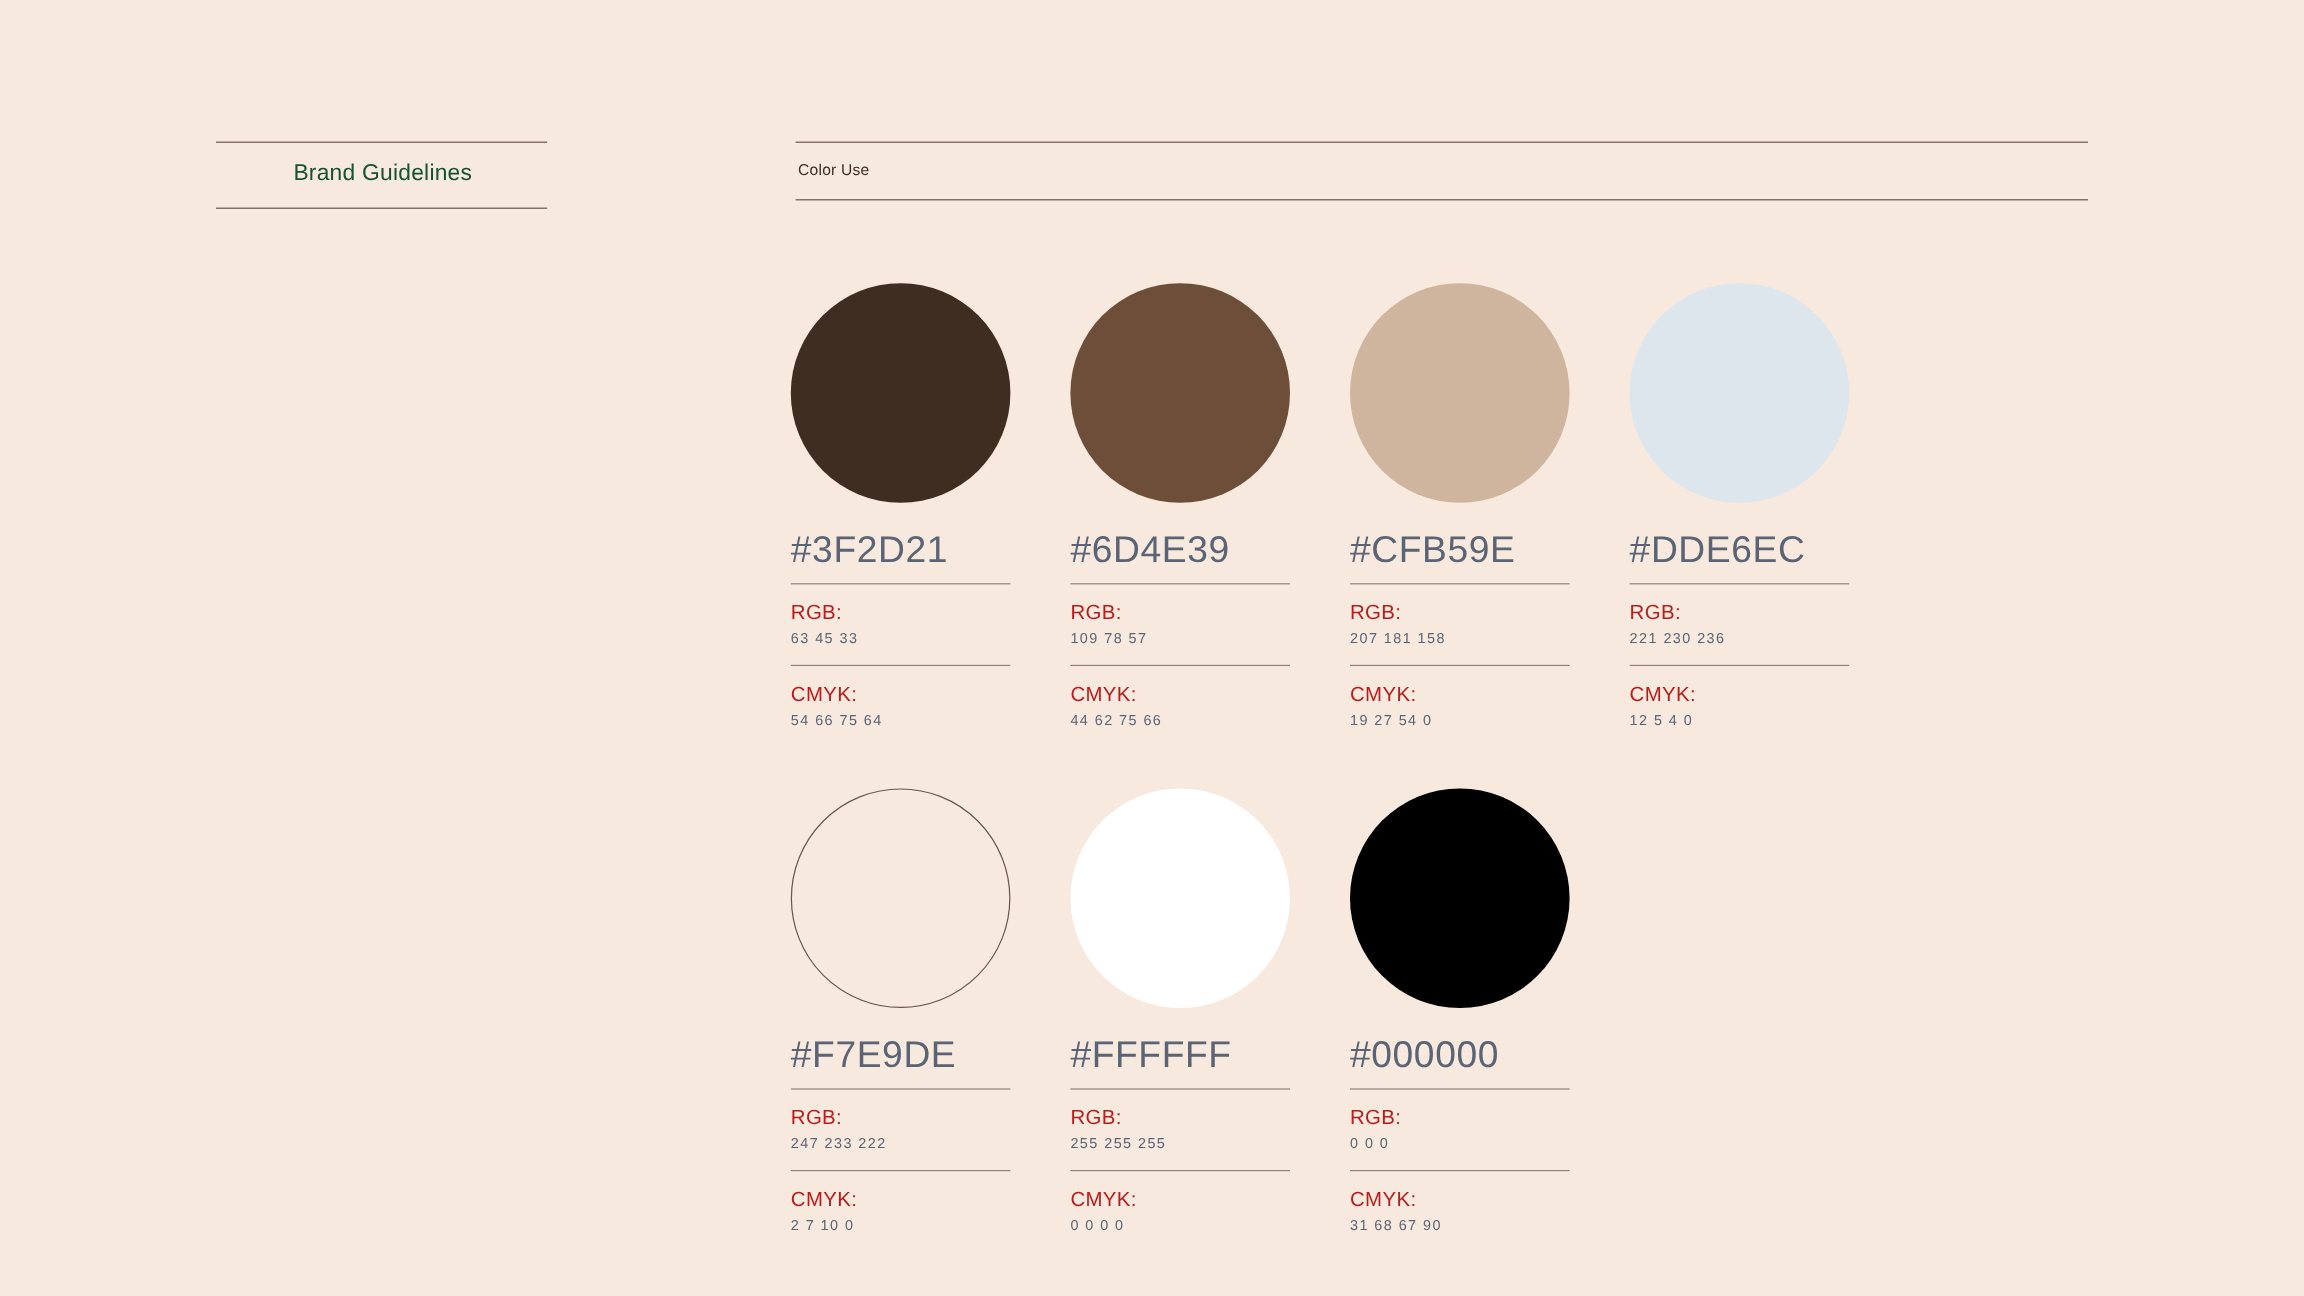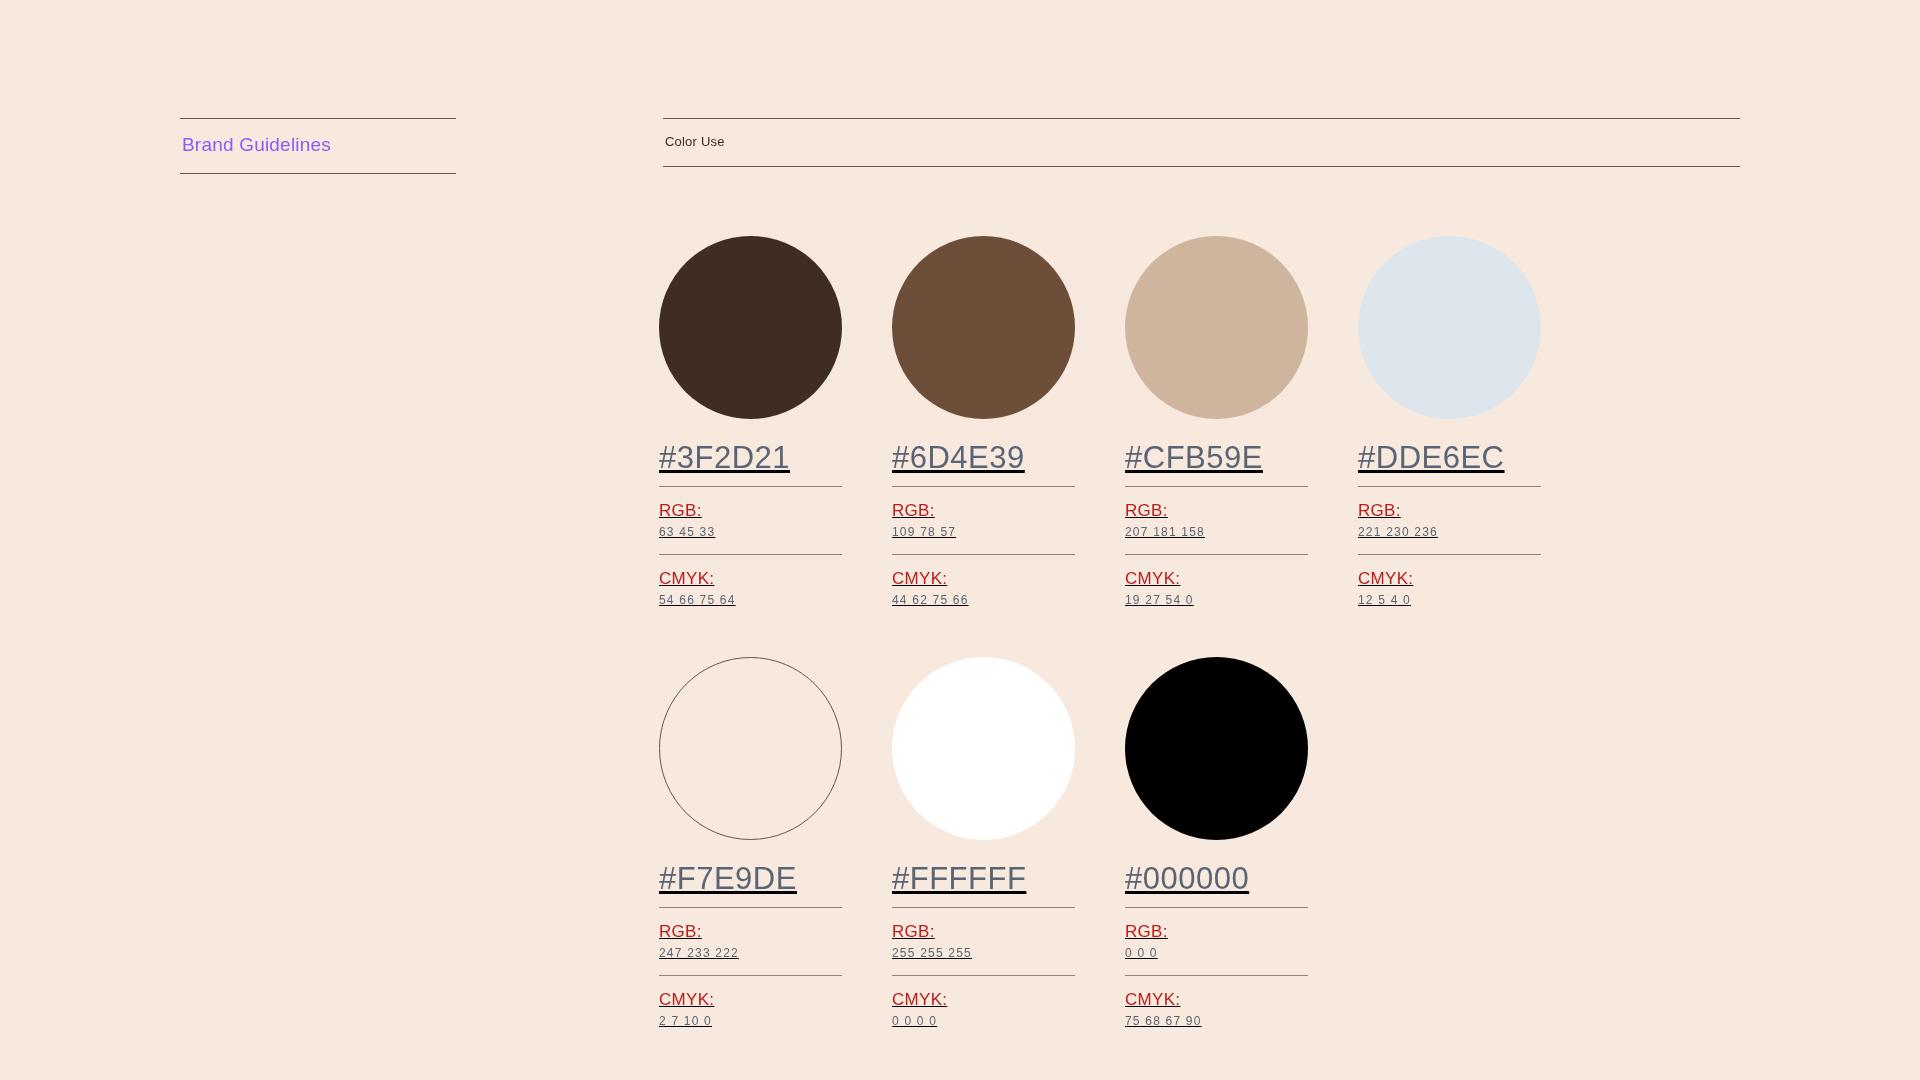--- a/index.html
+++ b/index.html
@@ -26,24 +26,25 @@
     top: 118px;
     width: 276px;
   }
   .rule {
     height: 0;
     border-top: 1.4px solid #6B5447;
     width: 100%;
   }
   .left-title {
     font-size: 19px;
-    color: #8b5cf6;
+    color: #14532d;
     letter-spacing: 0.2px;
     padding: 16px 0 17px 2px;
     line-height: 1.1;
+    text-align: center;
   }
 
   
   .right-col {
     position: absolute;
     left: 663px;
     top: 118px;
     width: 1077px;
   }
   .section-title {
@@ -60,21 +61,20 @@
     left: 659px;
     top: 236px;
     width: 1110px;
     display: grid;
     grid-template-columns: repeat(4, 233px);
     column-gap: 0px;
     row-gap: 48px;
   }
   .swatch {
     width: 183px;
-    text-decoration: underline;
   }
   .circle {
     width: 183px;
     height: 183px;
     border-radius: 50%;
     box-sizing: border-box;
   }
   .circle.outlined {
     border: 1.3px solid #6B5447;
   }
@@ -214,18 +214,18 @@
         <div class="circle" style="background: rgb(0, 0, 0);"></div>
         <div class="hex">#000000</div>
         <div class="divider"></div>
         <div class="meta">
           <div class="meta-label">RGB:</div>
           <div class="meta-value">0  0  0</div>
         </div>
         <div class="divider"></div>
         <div class="meta">
           <div class="meta-label">CMYK:</div>
-          <div class="meta-value">75  68  67  90</div>
+          <div class="meta-value">31  68  67  90</div>
         </div>
       </div>
     </div>
 
 </div>
 
 </body></html>

